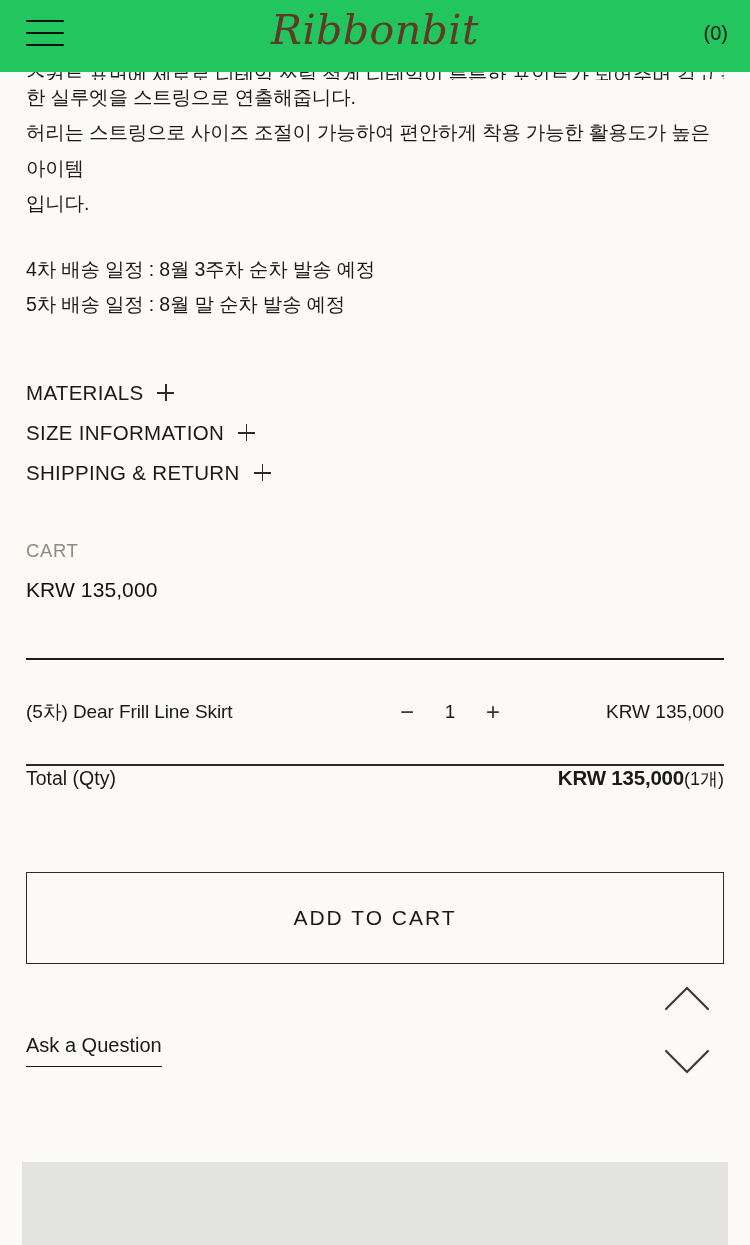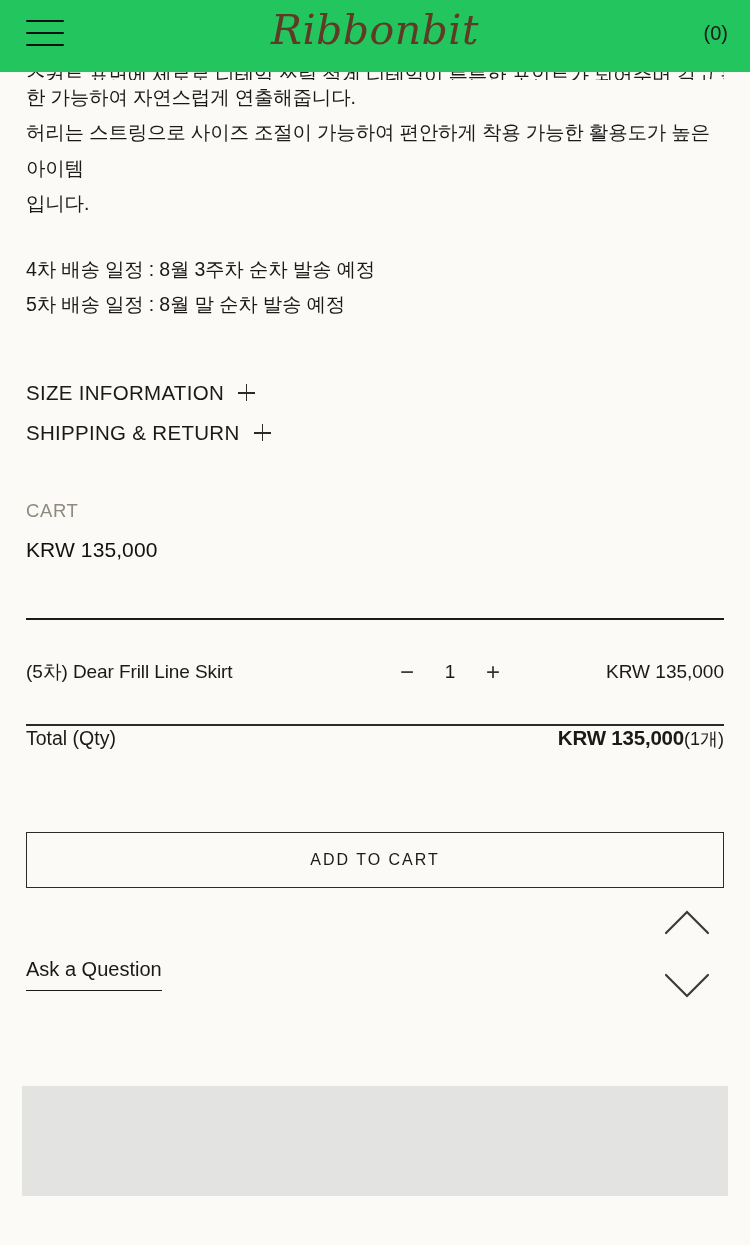--- a/index.html
+++ b/index.html
@@ -202,27 +202,27 @@
   .total-right b {
     font-weight: 700;
     font-size: 20.5px;
     letter-spacing: -0.2px;
   }
   .total-qty { font-size: 18px; }
 
   
   .atc {
     margin: 12px 26px 0 26px;
-    height: 56px;
+    height: 92px;
     border: 1.6px solid #2b2b2b;
     background: transparent;
     display: flex;
     align-items: center;
     justify-content: center;
-    font-size: 16px;
+    font-size: 21px;
     letter-spacing: 2px;
     color: #1a1a1a;
     cursor: pointer;
   }
 
   
   .ask-wrap {
     position: relative;
     margin-top: 70px;
     padding: 0 26px;
@@ -265,29 +265,33 @@
       <span></span>
       <span></span>
       <span></span>
     </div>
     <div class="brand">Ribbonbit</div>
     <div class="cart-count">(0)</div>
   </div>
 
   <div class="desc">
     <span class="clipped">스커트 표면에 세로로 디테일 쓰릴 설계 디테일이 튼튼한 포인트가 되어주머 길고 늘씬</span>
-    <p>한 가능하여 자연스럽게 연출해줍니다.</p>
+    <p>한 실루엣을 스트링으로 연출해줍니다.</p>
     <p>허리는 스트링으로 사이즈 조절이 가능하여 편안하게 착용 가능한 활용도가 높은 아이템</p>
     <p>입니다.</p>
     <div class="gap"></div>
     <p>4차 배송 일정 : 8월 3주차 순차 발송 예정</p>
     <p>5차 배송 일정 : 8월 말 순차 발송 예정</p>
   </div>
 
   <div class="accordions">
+    <div class="acc-row">
+      <span class="acc-label">MATERIALS</span>
+      <span class="plus"></span>
+    </div>
     <div class="acc-row">
       <span class="acc-label">SIZE INFORMATION</span>
       <span class="plus"></span>
     </div>
     <div class="acc-row">
       <span class="acc-label">SHIPPING &amp; RETURN</span>
       <span class="plus"></span>
     </div>
   </div>
 

